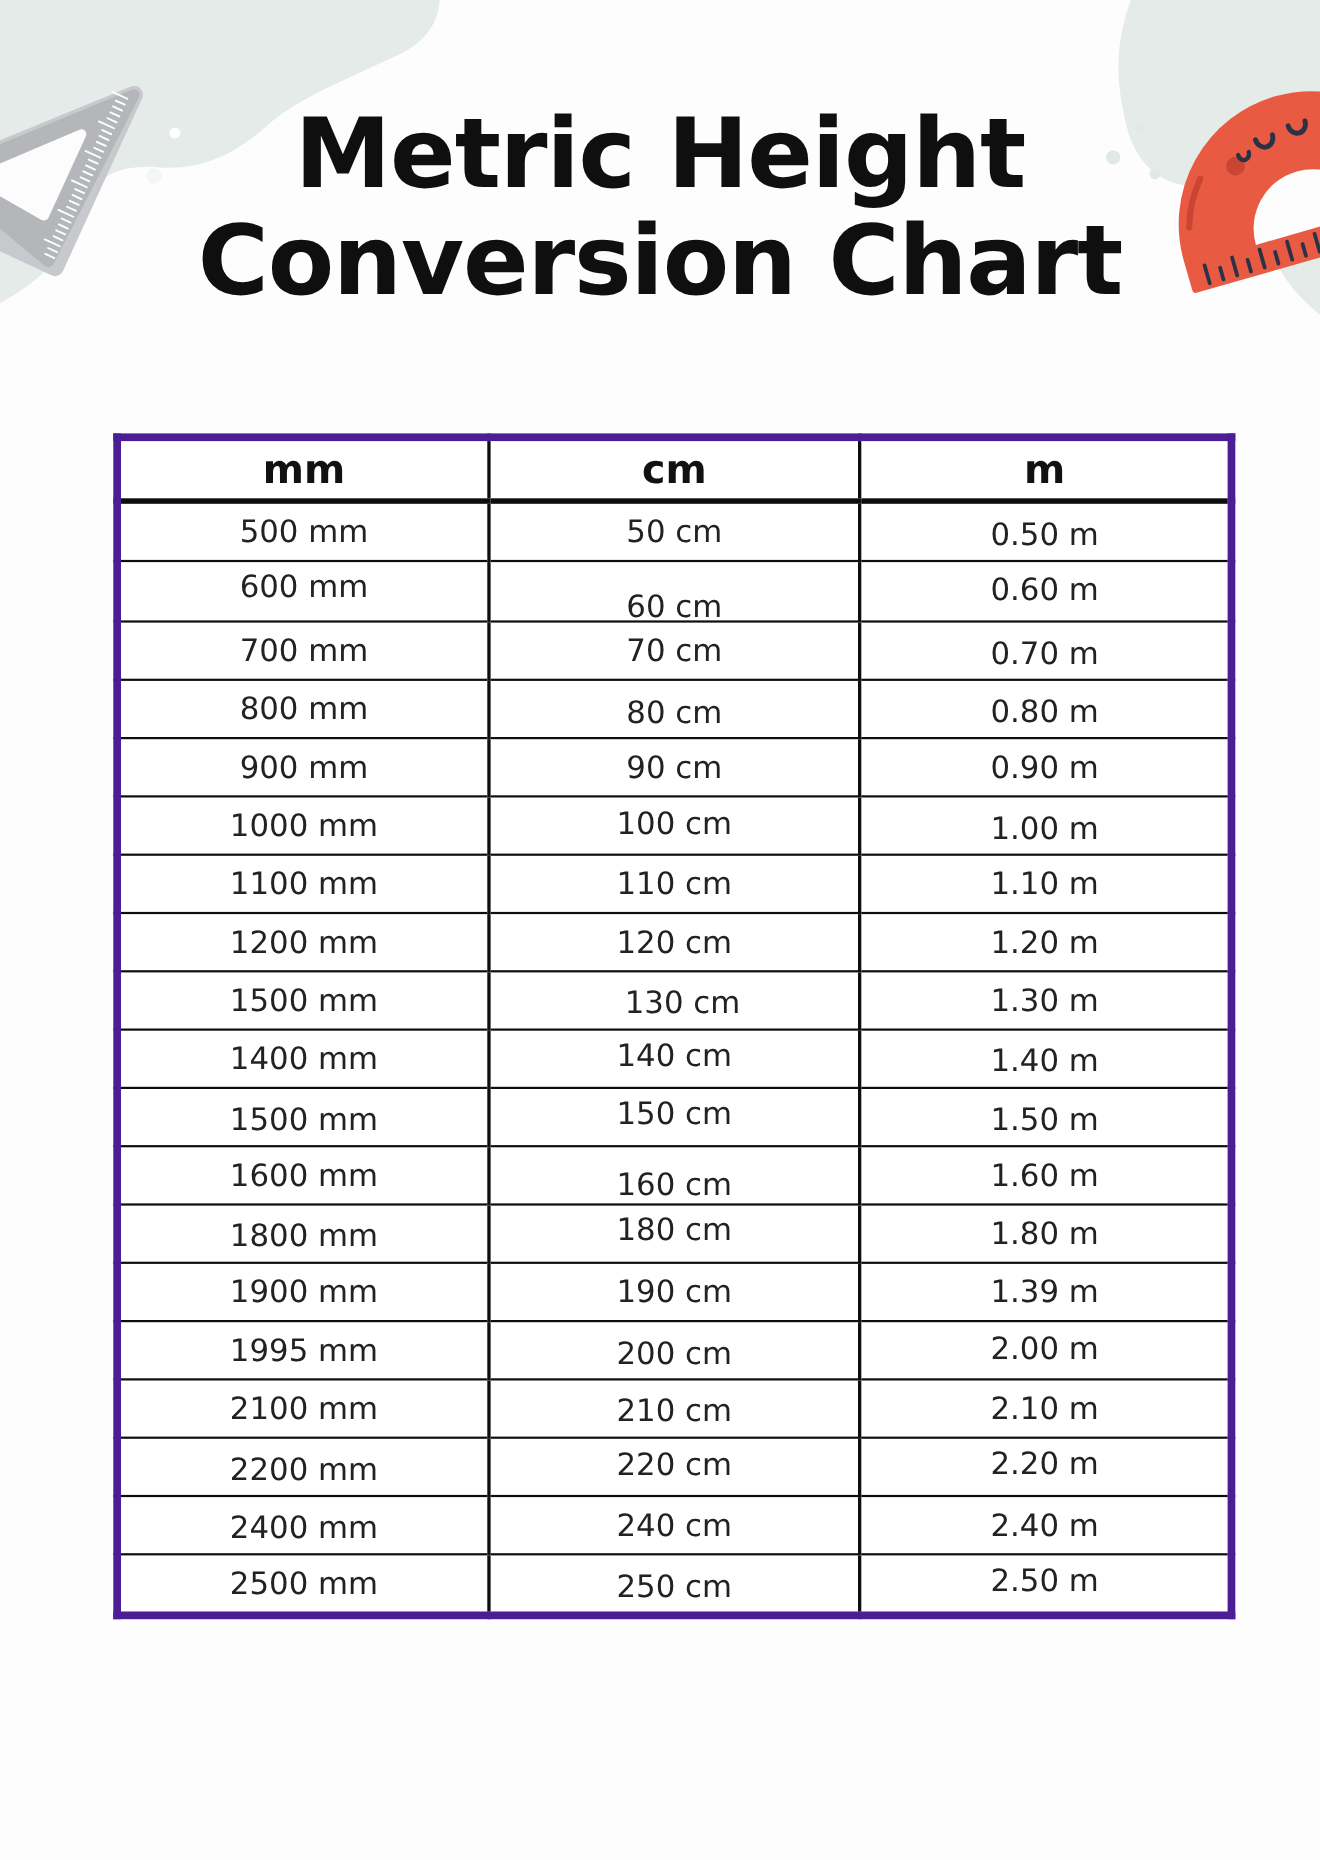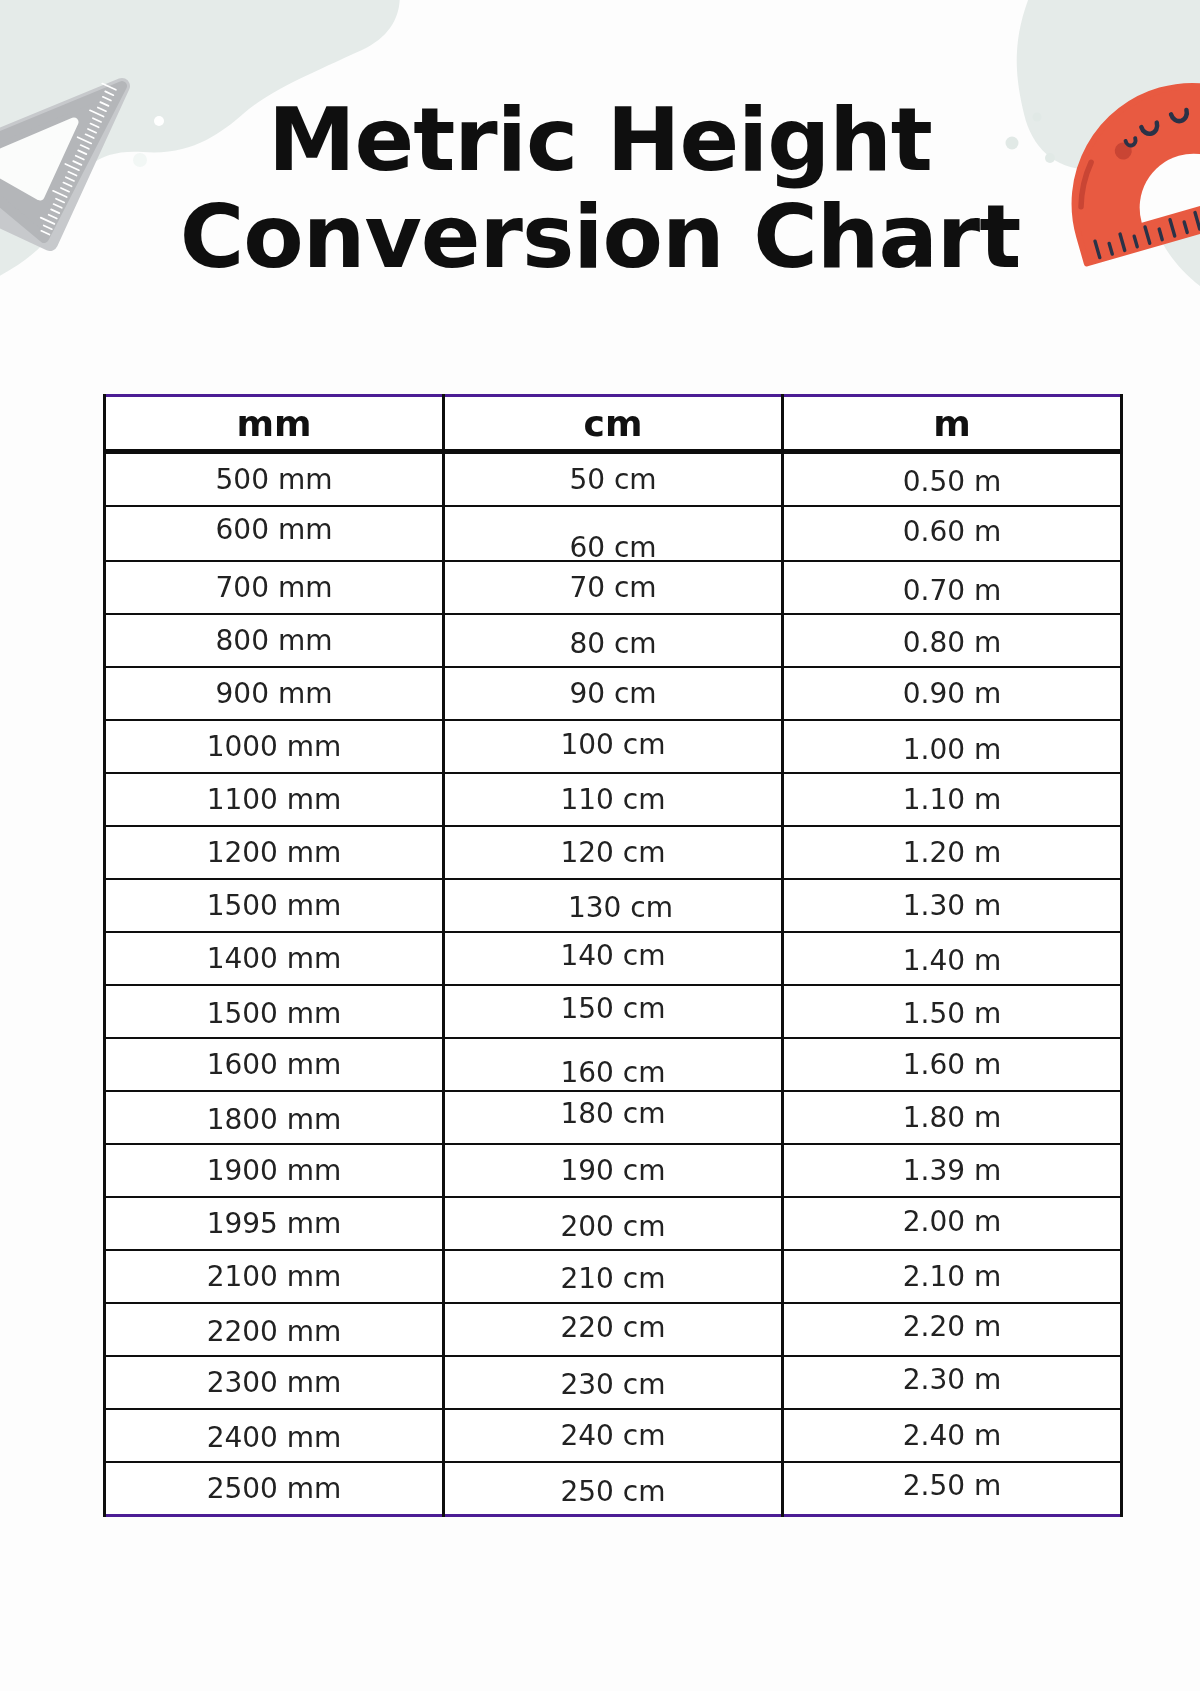--- a/index.html
+++ b/index.html
@@ -14,21 +14,21 @@
   #deco-tr{right:0;width:240px;height:340px;}
   .title{
     position:absolute;top:92px;left:0;width:1200px;
     text-align:center;font-weight:800;font-size:88px;line-height:1.1;
     color:#0f0f0f;letter-spacing:-1px;z-index:2;
   }
   .title span{display:block;}
   table#conv{
     position:absolute;left:103px;top:394px;width:1020px;
     border-collapse:collapse;table-layout:fixed;background:#fff;z-index:3;
-    border:3px solid #4c1d95;
+    border:7px solid #4c1d95;
   }
   #conv th{
     height:52px;font-size:36px;font-weight:700;color:#111;
     border-bottom:5px solid #0d0d0d;border-left:3px solid #0d0d0d;border-right:3px solid #0d0d0d;
     text-align:center;vertical-align:middle;padding:0;
   }
   #conv td{
     height:51px;font-size:28px;color:#222;
     border-top:2.5px solid #0e0e0e;border-bottom:2.5px solid #0e0e0e;
     border-left:3px solid #0e0e0e;border-right:3px solid #0e0e0e;
@@ -208,25 +208,20 @@
         <td><span style="top: 0px;">2100 mm</span></td>
         <td><span style="top: 2px;">210 cm</span></td>
         <td><span style="top: 0px;">2.10 m</span></td>
       </tr>
       <tr>
         <td><span style="top: 2px;">2200 mm</span></td>
         <td><span style="top: -2px;">220 cm</span></td>
         <td><span style="top: -3px;">2.20 m</span></td>
       </tr>
       <tr>
-        <td><span style="top: 0px;">2300 mm</span></td>
-        <td><span style="top: 2px;">230 cm</span></td>
-        <td><span style="top: -3px;">2.30 m</span></td>
-      </tr>
-      <tr>
         <td><span style="top: 2px;">2400 mm</span></td>
         <td><span style="top: 0px;">240 cm</span></td>
         <td><span style="top: 0px;">2.40 m</span></td>
       </tr>
       <tr>
         <td><span style="top: 0px;">2500 mm</span></td>
         <td><span style="top: 3px;">250 cm</span></td>
         <td><span style="top: -3px;">2.50 m</span></td>
       </tr>
     </tbody>

